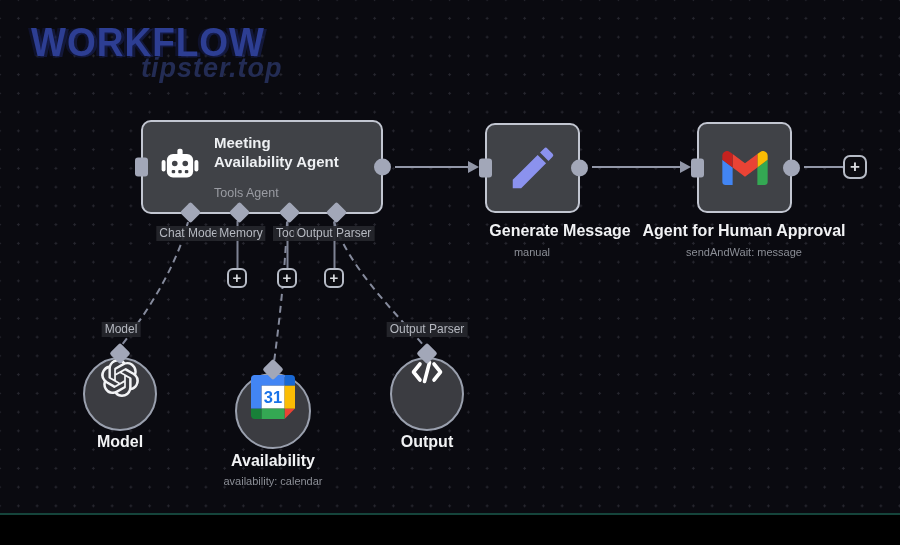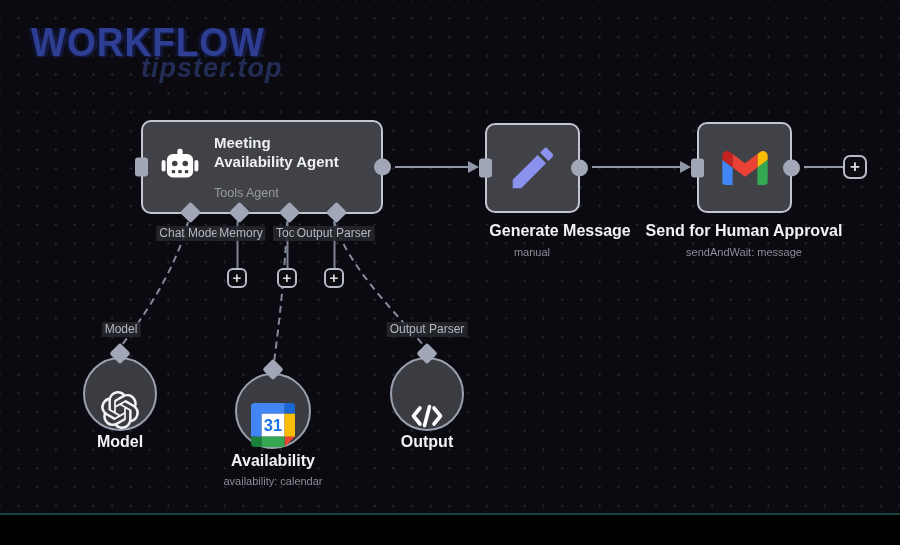--- a/index.html
+++ b/index.html
@@ -43,21 +43,21 @@
   
   .port-in{position:absolute;left:-8px;top:50%;transform:translateY(-50%);width:13px;height:19px;background:#a2a7b8;border-radius:3px;}
   .port-out{position:absolute;right:-10px;top:50%;transform:translateY(-50%);width:17px;height:17px;border-radius:50%;background:#a2a7b8;}
   .port-diamond{position:absolute;width:15px;height:15px;background:#a2a7b8;border-radius:2px;transform:rotate(45deg);z-index:2;}
   .node--agent .port-diamond{bottom:-8px;}
   .circle-node .port-diamond{left:50%;top:-13px;transform:translateX(-50%) rotate(45deg);}
 
   
   .circle-node{
     position:absolute;background:#3b3c41;border:2px solid #9aa0ae;border-radius:50%;
-    display:flex;align-items:flex-end;justify-content:center;z-index:2;
+    display:flex;align-items:flex-start;justify-content:center;z-index:2;
   }
   #model-node{left:83px;top:357px;width:74px;height:74px;}
   #availability-node{left:235px;top:373px;width:76px;height:76px;}
   #output-node{left:390px;top:357px;width:74px;height:74px;}
 
   
   .chip{
     position:absolute;transform:translateX(-50%);z-index:3;white-space:nowrap;
     background:rgba(38,39,44,.92);color:#b6b9c1;font-size:12px;line-height:15px;padding:0 3px;
   }
@@ -154,21 +154,21 @@
     <div class="port-in"></div>
     <svg class="icon" width="46" height="34" viewBox="52 42 88 66">
       <path fill="#4285f4" d="M58 108h14V74L52 59v43c0 3.32 2.69 6 6 6"></path>
       <path fill="#34a853" d="M120 108h14c3.32 0 6-2.69 6-6V59l-20 15"></path>
       <path fill="#fbbc04" d="M120 48v26l20-15v-8c0-7.42-8.47-11.65-14.4-7.2"></path>
       <path fill="#ea4335" d="M72 74V48l24 18 24-18v26L96 92"></path>
       <path fill="#c5221f" d="M52 51v8l20 15V48l-5.6-4.2c-5.94-4.45-14.4-.22-14.4 7.2"></path>
     </svg>
     <div class="port-out"></div>
   </div>
-  <div class="node-label" style="left:744px;top:222px;">Send for Human Approval</div>
+  <div class="node-label" style="left:744px;top:222px;">Agent for Human Approval</div>
   <div class="node-sublabel" style="left:744px;top:246px;">sendAndWait: message</div>
 
   <div class="plus-btn plus-btn--end" style="left:855px;top:155px;">
       <span>+</span>
     </div>
 
   <div class="circle-node" id="model-node">
     <div class="port-diamond"></div>
     <svg class="icon" width="38" height="38" viewBox="0 0 24 24">
       <path fill="#f2f3f5" d="M22.2819 9.8211a5.9847 5.9847 0 0 0-.5157-4.9108 6.0462 6.0462 0 0 0-6.5098-2.9A6.0651 6.0651 0 0 0 4.9807 4.1818a5.9847 5.9847 0 0 0-3.9977 2.9 6.0462 6.0462 0 0 0 .7427 7.0966 5.98 5.98 0 0 0 .511 4.9107 6.051 6.051 0 0 0 6.5146 2.9001A5.9847 5.9847 0 0 0 13.2599 24a6.0557 6.0557 0 0 0 5.7718-4.2058 5.9894 5.9894 0 0 0 3.9977-2.9001 6.0557 6.0557 0 0 0-.7475-7.073zm-9.022 12.6081a4.4755 4.4755 0 0 1-2.8764-1.0408l.1419-.0804 4.7783-2.7582a.7948.7948 0 0 0 .3927-.6813v-6.7369l2.02 1.1686a.071.071 0 0 1 .038.0615v5.5826a4.504 4.504 0 0 1-4.4945 4.4849zm-9.6607-4.1254a4.4708 4.4708 0 0 1-.5346-3.0137l.142.0852 4.783 2.7582a.7712.7712 0 0 0 .7806 0l5.8428-3.3685v2.3324a.0804.0804 0 0 1-.0332.0615L9.74 19.9502a4.4992 4.4992 0 0 1-6.1408-1.6464zM2.3408 7.8956a4.485 4.485 0 0 1 2.3655-1.9728V11.6a.7664.7664 0 0 0 .3879.6765l5.8144 3.3543-2.0201 1.1685a.0757.0757 0 0 1-.071 0l-4.8303-2.7865A4.504 4.504 0 0 1 2.3408 7.8956zm16.5963 3.8558L13.1038 8.364 15.1192 7.2a.0757.0757 0 0 1 .071 0l4.8303 2.7913a4.4944 4.4944 0 0 1-.6765 8.1042v-5.6772a.79.79 0 0 0-.407-.667zm2.0107-3.0231l-.142-.0852-4.7735-2.7818a.7759.7759 0 0 0-.7854 0L9.409 9.2297V6.8974a.0662.0662 0 0 1 .0284-.0615l4.8303-2.7866a4.4992 4.4992 0 0 1 6.6802 4.66zM8.3065 12.863l-2.02-1.1638a.0804.0804 0 0 1-.038-.0567V6.0742a4.4992 4.4992 0 0 1 7.3757-3.4537l-.142.0805L8.704 5.459a.7948.7948 0 0 0-.3927.6813zm1.0976-2.3654l2.602-1.4998 2.6069 1.4998v2.9994l-2.5974 1.4997-2.6067-1.4997Z"></path>

